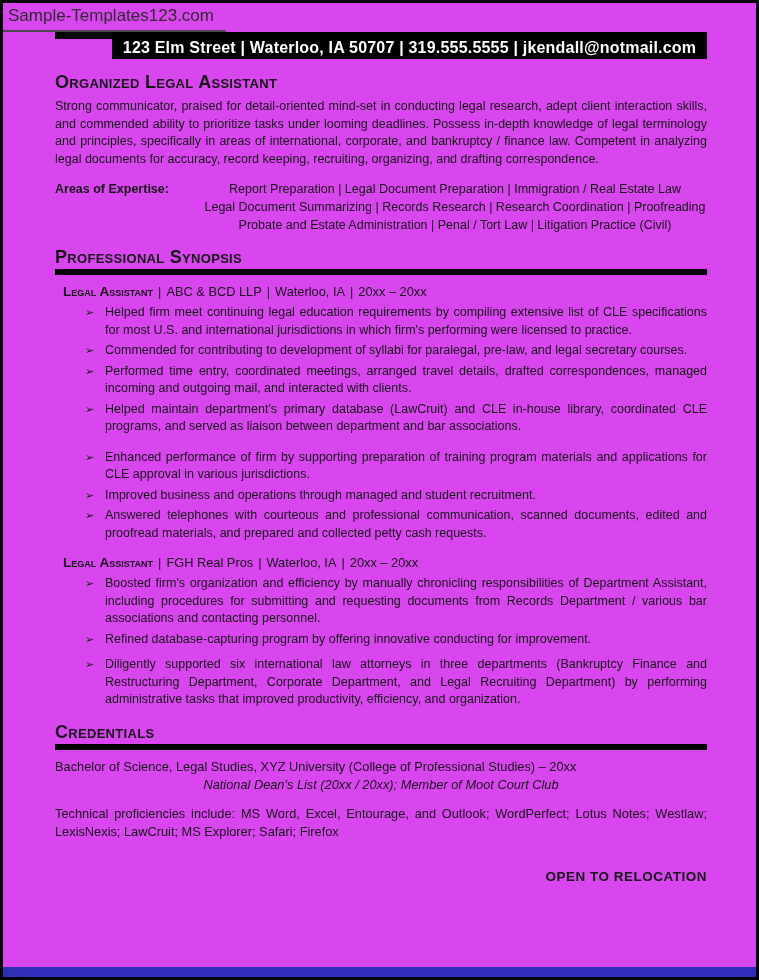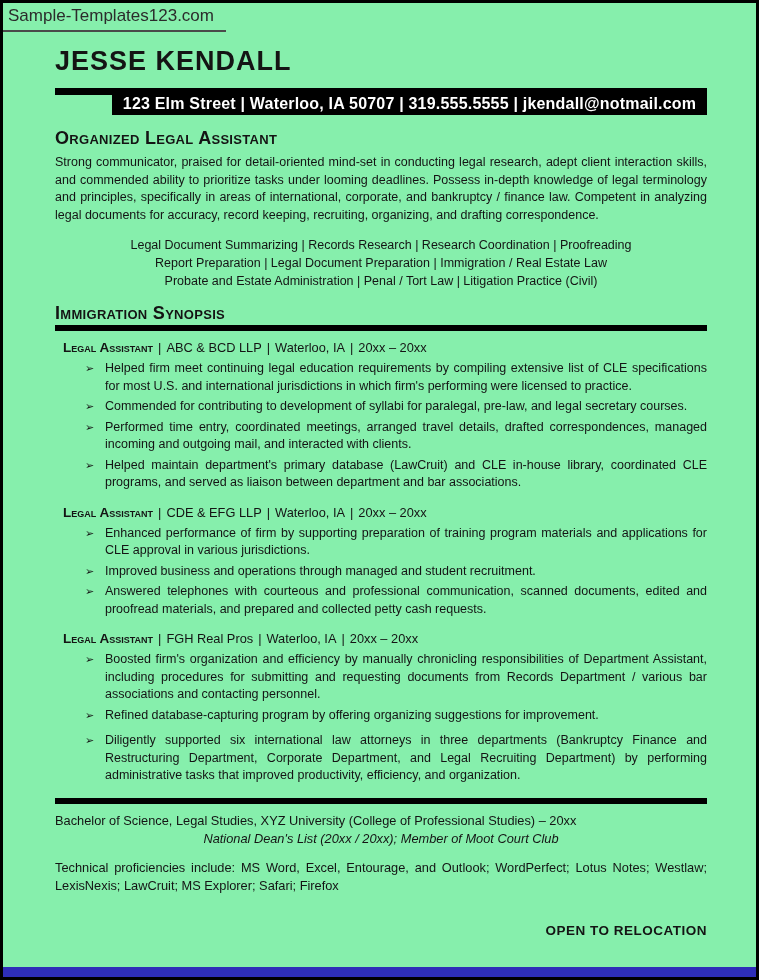--- a/index.html
+++ b/index.html
@@ -1,21 +1,21 @@
 <!DOCTYPE html>
 <html><head>
 <meta charset="utf-8">
 <style>
   html,body{margin:0;padding:0;background:#ffffff;}
   .page{
     position:relative;
     width:759px;height:980px;
     box-sizing:border-box;
     border:3px solid #000;
-    background:#86efac;
+    background:#d946ef;
     font-family:"Liberation Sans",sans-serif;
     color:#141414;
     overflow:hidden;
   }
   .watermark{
     display:inline-block;
     font-size:17px;
     color:#2b2b2b;
     text-decoration:none;
     padding:3px 12px 4px 5px;
@@ -85,41 +85,41 @@
 </style>
 </head>
 <body>
 
 <div class="page">
 
   <a class="watermark" href="#">Sample-Templates123.com</a>
 
   <div class="content">
 
-    <div class="name">JESSE KENDALL</div>
 
     <div class="rule"></div>
 
     <div class="contact-bar">
       <span>123 Elm Street | Waterloo, IA 50707 | 319.555.5555 | jkendall@notmail.com</span>
     </div>
 
     <div class="role-title">Organized Legal Assistant</div>
 
     <p class="summary">Strong communicator, praised for detail-oriented mind-set in conducting legal research, adept client interaction skills, and commended ability to prioritize tasks under looming deadlines. Possess in-depth knowledge of legal terminology and principles, specifically in areas of international, corporate, and bankruptcy / finance law. Competent in analyzing legal documents for accuracy, record keeping, recruiting, organizing, and drafting correspondence.</p>
 
     <div class="expertise">
+      <div class="label">Areas of Expertise:</div>
       <div class="lines">
+        <div>Report Preparation | Legal Document Preparation | Immigration / Real Estate Law</div>
         <div>Legal Document Summarizing | Records Research | Research Coordination | Proofreading</div>
-        <div>Report Preparation | Legal Document Preparation | Immigration / Real Estate Law</div>
         <div>Probate and Estate Administration | Penal / Tort Law | Litigation Practice (Civil)</div>
       </div>
     </div>
 
-    <div class="section-heading">Immigration Synopsis</div>
+    <div class="section-heading">Professional Synopsis</div>
     <div class="rule section"></div>
 
     <div class="job">
       <div class="job-line">
         <span class="job-title">Legal Assistant</span><span class="sep">|</span><span>ABC &amp; BCD LLP</span><span class="sep">|</span><span>Waterloo, IA</span><span class="sep">|</span><span>20xx – 20xx</span>
       </div>
       <ul class="bullets">
         <li>
             <span class="arrow">➢</span>
             <span class="btext">Helped firm meet continuing legal education requirements by compiling extensive list of CLE specifications for most U.S. and international jurisdictions in which firm's performing were licensed to practice.</span>
@@ -133,23 +133,20 @@
             <span class="btext">Performed time entry, coordinated meetings, arranged travel details, drafted correspondences, managed incoming and outgoing mail, and interacted with clients.</span>
           </li>
         <li>
             <span class="arrow">➢</span>
             <span class="btext">Helped maintain department's primary database (LawCruit) and CLE in-house library, coordinated CLE programs, and served as liaison between department and bar associations.</span>
           </li>
       </ul>
     </div>
 
     <div class="job">
-      <div class="job-line">
-        <span class="job-title">Legal Assistant</span><span class="sep">|</span><span>CDE &amp; EFG LLP</span><span class="sep">|</span><span>Waterloo, IA</span><span class="sep">|</span><span>20xx – 20xx</span>
-      </div>
       <ul class="bullets">
         <li>
             <span class="arrow">➢</span>
             <span class="btext">Enhanced performance of firm by supporting preparation of training program materials and applications for CLE approval in various jurisdictions.</span>
           </li>
         <li>
             <span class="arrow">➢</span>
             <span class="btext">Improved business and operations through managed and student recruitment.</span>
           </li>
         <li>
@@ -163,29 +160,30 @@
       <div class="job-line">
         <span class="job-title">Legal Assistant</span><span class="sep">|</span><span>FGH Real Pros</span><span class="sep">|</span><span>Waterloo, IA</span><span class="sep">|</span><span>20xx – 20xx</span>
       </div>
       <ul class="bullets">
         <li>
             <span class="arrow">➢</span>
             <span class="btext">Boosted firm's organization and efficiency by manually chronicling responsibilities of Department Assistant, including procedures for submitting and requesting documents from Records Department / various bar associations and contacting personnel.</span>
           </li>
         <li>
             <span class="arrow">➢</span>
-            <span class="btext">Refined database-capturing program by offering organizing suggestions for improvement.</span>
+            <span class="btext">Refined database-capturing program by offering innovative conducting for improvement.</span>
           </li>
         <li class="gap-top">
             <span class="arrow">➢</span>
             <span class="btext">Diligently supported six international law attorneys in three departments (Bankruptcy Finance and Restructuring Department, Corporate Department, and Legal Recruiting Department) by performing administrative tasks that improved productivity, efficiency, and organization.</span>
           </li>
       </ul>
     </div>
 
+    <div class="section-heading">Credentials</div>
     <div class="rule section"></div>
 
     <div class="cred-line"><span class="bold">Bachelor of Science,</span><span> Legal Studies, XYZ University (College of Professional Studies) – 20xx</span></div>
 
     <div class="honors">National Dean's List (20xx / 20xx); Member of Moot Court Club</div>
 
     <p class="tech"><span class="bold">Technical proficiencies include:</span><span> MS Word, Excel, Entourage, and Outlook; WordPerfect; Lotus Notes; Westlaw; LexisNexis; LawCruit; MS Explorer; Safari; Firefox</span></p>
 
     <div class="relocation">OPEN TO RELOCATION</div>
 

